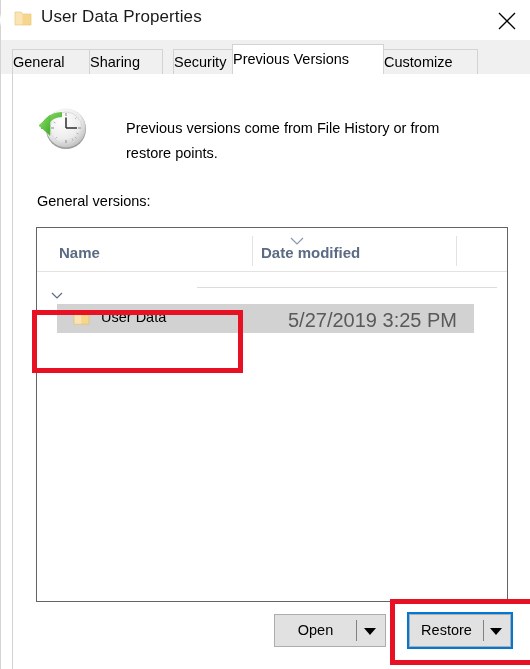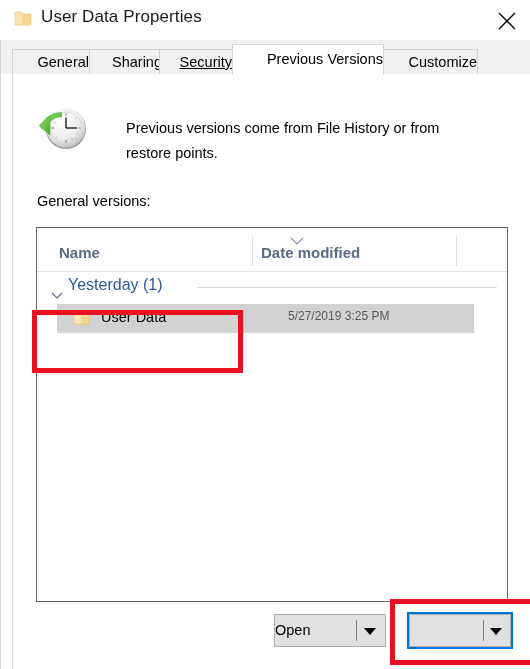--- a/index.html
+++ b/index.html
@@ -30,20 +30,21 @@
     width: 1px; height: 669px;
     background: #d4d4d4;
   }
 
   
   #titlebar {
     position: absolute;
     left: 0; top: 0;
     width: 530px; height: 40px;
     background: #ffffff;
+    border-radius: 20px;
   }
   #title-folder-icon {
     position: absolute;
     left: 14px; top: 10px;
     width: 18px; height: 17px;
   }
   #title-text {
     position: absolute;
     left: 41px; top: 7px;
     font-size: 17px;
@@ -69,32 +70,31 @@
   .tab {
     position: absolute;
     bottom: 0;
     height: 25px;
     background: #f0f0f0;
     border: 1px solid #d3d3d3;
     border-bottom: none;
     box-sizing: border-box;
     font-size: 14.5px;
     color: #000000;
-    text-align: right;
+    text-align: left;
     line-height: 24px;
     white-space: nowrap;
     cursor: default;
   }
   .tab.active {
     height: 30px;
     line-height: 29px;
     background: #ffffff;
     border-color: #d3d3d3;
     z-index: 5;
-    padding-left: 13px;
   }
 
   
   #tabpage {
     position: absolute;
     left: 12px; top: 74px;
     width: 518px; height: 595px;
     background: #ffffff;
     border-left: 1px solid #d3d3d3;
     border-top: none;
@@ -209,39 +209,40 @@
   #item-name {
     position: absolute;
     left: 44px; top: 5px;
     font-size: 14.5px;
     color: #000000;
     white-space: nowrap;
   }
   #item-date {
     position: absolute;
     left: 231px; top: 5px;
-    font-size: 12px;
+    font-size: 20px;
     color: #5a5a5a;
     white-space: nowrap;
   }
 
   
   .split-button {
     position: absolute;
     height: 33px;
     background: #e1e1e1;
     border: 1px solid #adadad;
     box-sizing: border-box;
     cursor: default;
   }
   .split-button .label {
     position: absolute;
     left: 0; top: 0;
     height: 31px;
     line-height: 31px;
+    text-align: center;
     font-size: 14.5px;
     color: #000000;
   }
   .split-button .sep {
     position: absolute;
     top: 5px;
     width: 1px; height: 21px;
     background: #808080;
   }
   .split-button .arrow {
@@ -300,21 +301,21 @@
     <div id="close-button">
       <svg width="22" height="20" viewBox="0 0 22 20">
         <path d="M3 3 L19 19 M19 3 L3 19" stroke="#000000" stroke-width="1.3" fill="none"></path>
       </svg>
     </div>
   </div>
 
   <div id="tabstrip">
     <div class="tab" style="left:11px;  width:78px;">General</div>
     <div class="tab" style="left:88px;  width:74px;">Sharing</div>
-    <div class="tab" style="left:158px; width:74px;text-decoration:underline;">Security</div>
+    <div class="tab" style="left:172px; width:74px;">Security</div>
     <div class="tab active" style="left:231px; width:152px;">Previous Versions</div>
     <div class="tab" style="left:382px; width:95px;">Customize</div>
   </div>
 
   <div id="tabpage">
 
     <span id="clock-icon">
       <svg width="54" height="54" viewBox="0 0 54 54">
         <defs>
           <radialGradient id="faceGrad" cx="40%" cy="32%" r="75%">
@@ -370,21 +371,20 @@
           </svg>
         </span>
       </div>
 
       <div id="group-row">
         <span id="group-chevron">
           <svg width="12" height="7" viewBox="0 0 12 7">
             <path d="M1 1 L6 6 L11 1" fill="none" stroke="#5b6b84" stroke-width="1.2"></path>
           </svg>
         </span>
-        <div id="group-label">Yesterday (1)</div>
         <div id="group-line"></div>
       </div>
 
       <div id="item-row">
         <span id="item-folder-icon">
           <svg width="17" height="16" viewBox="0 0 17 16">
             <path d="M1 2 h5.6 l1.5 1.9 H16 v10.3 H1 Z" fill="#f6d68c"></path>
             <path d="M1 2 h5.6 l1.5 1.9 H8.1 V14.2 H1 Z" fill="#fbe4b4"></path>
             <path d="M1 2 h5.6 l1.5 1.9 H16 v10.3 H1 Z" fill="none" stroke="#e3c073" stroke-width="0.7"></path>
           </svg>
@@ -398,20 +398,21 @@
   </div>
 
   <div class="split-button" id="open-button">
     <div class="label">Open</div>
     <div class="sep"></div>
     <div class="arrow"></div>
   </div>
 
   <div id="restore-focus"></div>
   <div class="split-button" id="restore-button">
+    <div class="label">Restore</div>
     <div class="sep"></div>
     <div class="arrow"></div>
   </div>
 
   <div class="annotation" id="annotation-item"></div>
   <div class="annotation" id="annotation-restore"></div>
 
 </div>
 
 </body></html>

